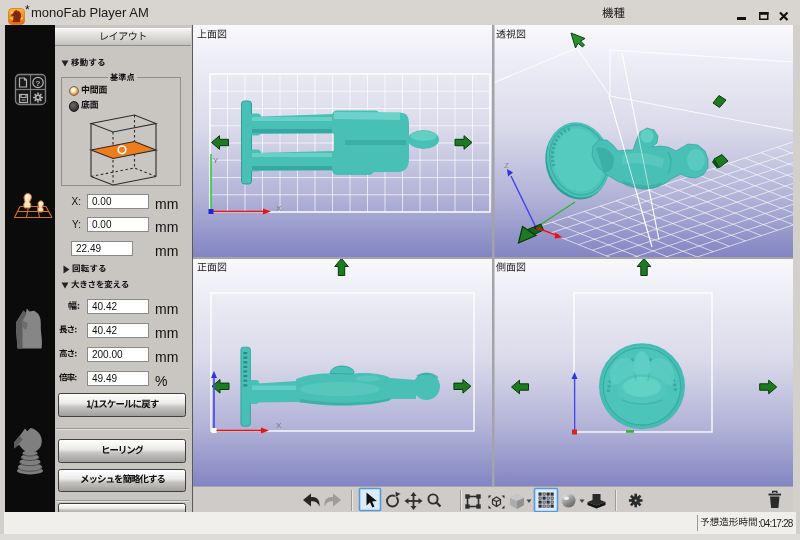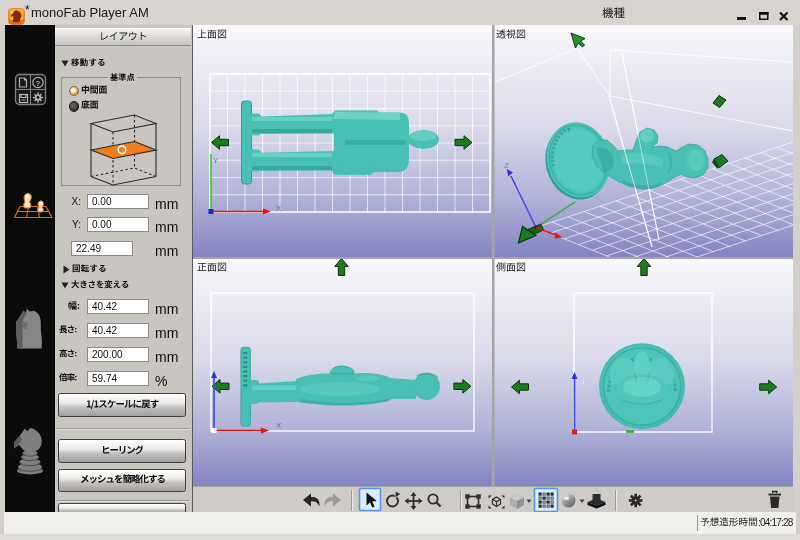--- a/index.html
+++ b/index.html
@@ -200,21 +200,21 @@
           <path d="M2.9 2.9H5.6V3.4H2.9ZM1.9 2.2V4.1H6.6V2.2ZM3.7 0.3V1.0H0.5V1.9H8.0V1.0H4.7V0.3ZM2.6 5.6V8.0H3.5V7.6H5.7C5.8 7.8 5.9 8.1 5.9 8.2C6.5 8.2 7.0 8.2 7.3 8.1C7.6 7.9 7.7 7.7 7.7 7.2V4.4H0.9V8.3H1.8V5.3H6.7V7.2C6.7 7.3 6.6 7.3 6.5 7.3C6.4 7.3 6.2 7.3 5.9 7.3V5.6ZM3.5 6.3H5.0V6.9H3.5Z M10.6 4.8 9.6 4.5C9.3 5.1 9.1 5.6 9.1 6.1C9.1 7.3 10.2 8.0 11.9 8.0C13.0 8.0 13.7 7.9 14.2 7.8L14.3 6.7C13.7 6.8 12.9 6.9 12.0 6.9C10.8 6.9 10.2 6.6 10.2 5.9C10.2 5.5 10.3 5.2 10.6 4.8ZM8.9 1.9 8.9 3.0C10.4 3.1 11.6 3.1 12.6 3.0C12.8 3.6 13.1 4.1 13.4 4.5C13.1 4.5 12.5 4.5 12.1 4.4L12.0 5.3C12.7 5.4 13.8 5.5 14.3 5.6L14.8 4.8C14.7 4.7 14.5 4.5 14.4 4.3C14.2 3.9 13.9 3.4 13.6 2.9C14.1 2.8 14.7 2.7 15.1 2.6L15.0 1.5C14.4 1.7 13.9 1.8 13.2 1.9C13.1 1.5 13.0 1.0 12.9 0.5L11.7 0.7C11.8 1.0 11.9 1.3 12.0 1.5L12.2 2.0C11.3 2.0 10.2 2.0 8.9 1.9Z M16.8 4.4C17.2 4.4 17.6 4.0 17.6 3.6C17.6 3.1 17.2 2.8 16.8 2.8C16.3 2.8 16.0 3.1 16.0 3.6C16.0 4.0 16.3 4.4 16.8 4.4ZM16.8 7.6C17.2 7.6 17.6 7.3 17.6 6.8C17.6 6.3 17.2 6.0 16.8 6.0C16.3 6.0 16.0 6.3 16.0 6.8C16.0 7.3 16.3 7.6 16.8 7.6Z" fill="#111"></path>
         </svg>
       </div>
       <div class="inp" style="left:32px;top:322px">200.00</div>
       <div class="unit" style="left:100px;top:324px">mm</div>
     <div style="position:absolute;left:4px;top:348px">
         <svg width="18" height="11" viewBox="0 0 18 11" style="display:block">
           <path d="M3.5 2.2C3.7 2.5 3.8 3.0 3.9 3.3H2.6V4.3H8.3V3.3H6.9C7.1 3.0 7.2 2.6 7.4 2.2L6.8 2.1H8.1V1.1H6.0V0.3H4.9V1.1H2.9V2.1H4.1ZM4.5 2.1H6.4C6.3 2.4 6.1 2.9 6.0 3.2L6.4 3.3H4.4L4.8 3.2C4.8 2.9 4.6 2.4 4.5 2.1ZM3.3 4.9V8.3H4.3V7.9H6.7V8.2H7.8V4.9ZM4.3 7.0V5.8H6.7V7.0ZM2.0 0.3C1.6 1.5 0.9 2.7 0.1 3.5C0.2 3.8 0.5 4.3 0.6 4.6C0.8 4.4 1.0 4.1 1.2 3.9V8.2H2.2V2.4C2.5 1.8 2.8 1.2 3.0 0.6Z M14.7 2.1C14.4 2.5 13.9 2.9 13.5 3.2L14.3 3.6C14.7 3.4 15.2 3.0 15.6 2.6ZM8.3 2.8C8.7 3.0 9.3 3.4 9.6 3.7L10.2 3.2C10.5 3.4 11.0 3.7 11.3 4.0L10.8 4.5L10.3 4.5L10.2 3.9C9.4 4.2 8.6 4.5 8.0 4.6L8.5 5.5C9.0 5.3 9.5 5.0 10.1 4.7L10.2 5.3C11.0 5.3 12.0 5.2 13.1 5.1C13.1 5.2 13.2 5.4 13.3 5.5L14.0 5.2C14.0 5.0 13.9 4.8 13.7 4.6C14.2 4.9 14.8 5.2 15.1 5.5L15.8 4.9C15.4 4.6 14.6 4.1 14.0 3.8L13.5 4.2C13.4 4.0 13.2 3.8 13.1 3.6L12.4 3.9C12.5 4.1 12.6 4.2 12.7 4.4L11.8 4.4C12.3 3.9 12.9 3.3 13.4 2.8L12.6 2.4C12.4 2.7 12.1 3.0 11.8 3.4L11.4 3.1C11.6 2.8 11.9 2.4 12.2 2.1L12.0 2.0H15.5V1.1H12.5V0.3H11.4V1.1H8.4V2.0H11.2C11.1 2.2 10.9 2.5 10.8 2.7L10.6 2.6L10.2 3.0C9.9 2.8 9.4 2.4 9.0 2.2ZM8.1 5.8V6.7H11.4V8.3H12.5V6.7H15.8V5.8H12.5V5.3H11.4V5.8Z M16.8 4.4C17.2 4.4 17.6 4.0 17.6 3.6C17.6 3.1 17.2 2.8 16.8 2.8C16.3 2.8 16.0 3.1 16.0 3.6C16.0 4.0 16.3 4.4 16.8 4.4ZM16.8 7.6C17.2 7.6 17.6 7.3 17.6 6.8C17.6 6.3 17.2 6.0 16.8 6.0C16.3 6.0 16.0 6.3 16.0 6.8C16.0 7.3 16.3 7.6 16.8 7.6Z" fill="#111"></path>
         </svg>
       </div>
-      <div class="inp" style="left:32px;top:346px">59.74</div>
+      <div class="inp" style="left:32px;top:346px">49.49</div>
       <div class="unit" style="left:100px;top:348px">%</div>
     <div class="btn" style="top:368px">
         <svg width="73" height="12" viewBox="0 0 73 12" style="display:block">
           <path d="M0.8 8.4H5.0V7.3H3.7V1.4H2.7C2.2 1.6 1.7 1.8 1.0 1.9V2.8H2.3V7.3H0.8Z M4.8 10.1H5.8L8.1 0.7H7.2Z M8.3 8.4H12.5V7.3H11.2V1.4H10.1C9.7 1.6 9.2 1.8 8.5 1.9V2.8H9.8V7.3H8.3Z M20.1 2.0 19.3 1.4C19.1 1.4 18.8 1.5 18.4 1.5C17.9 1.5 15.5 1.5 15.0 1.5C14.7 1.5 14.1 1.5 13.9 1.4V2.8C14.1 2.8 14.6 2.7 15.0 2.7C15.4 2.7 17.8 2.7 18.2 2.7C18.0 3.4 17.4 4.3 16.8 5.0C15.9 6.0 14.4 7.2 12.9 7.8L13.9 8.8C15.2 8.2 16.5 7.2 17.5 6.1C18.4 7.0 19.2 8.0 19.9 8.8L20.9 7.9C20.4 7.2 19.2 6.0 18.3 5.2C18.9 4.3 19.5 3.3 19.8 2.5C19.9 2.4 20.0 2.1 20.1 2.0Z M25.1 1.0 23.6 0.7C23.6 1.0 23.5 1.3 23.4 1.6C23.3 2.0 23.1 2.5 22.8 2.9C22.5 3.5 21.9 4.4 21.2 4.9L22.4 5.6C22.9 5.1 23.5 4.3 23.9 3.6H25.9C25.8 5.6 25.0 6.8 24.0 7.5C23.8 7.7 23.4 7.9 23.1 8.1L24.4 8.9C26.1 7.8 27.1 6.1 27.2 3.6H28.6C28.8 3.6 29.2 3.6 29.6 3.7V2.4C29.2 2.4 28.8 2.4 28.6 2.4H24.5L24.7 1.7C24.8 1.5 24.9 1.2 25.1 1.0Z M30.3 4.0V5.5C30.6 5.5 31.2 5.4 31.8 5.4C32.9 5.4 36.0 5.4 36.9 5.4C37.3 5.4 37.8 5.5 38.0 5.5V4.0C37.8 4.0 37.3 4.1 36.9 4.1C36.0 4.1 32.9 4.1 31.8 4.1C31.3 4.1 30.6 4.0 30.3 4.0Z M42.8 8.2 43.6 8.8C43.6 8.8 43.8 8.7 44.0 8.6C45.0 8.0 46.4 7.0 47.2 6.0L46.5 4.9C45.8 5.8 44.9 6.6 44.1 6.9C44.1 6.3 44.1 2.7 44.1 2.0C44.1 1.5 44.2 1.2 44.2 1.1H42.8C42.8 1.2 42.8 1.5 42.8 1.9C42.8 2.7 42.8 7.0 42.8 7.5C42.8 7.7 42.8 8.0 42.8 8.2ZM38.4 8.0 39.5 8.8C40.3 8.1 40.9 7.2 41.2 6.1C41.5 5.1 41.5 3.1 41.5 2.0C41.5 1.6 41.6 1.2 41.6 1.1H40.2C40.2 1.4 40.3 1.6 40.3 2.0C40.3 3.2 40.2 5.0 40.0 5.8C39.7 6.6 39.2 7.5 38.4 8.0Z M50.8 1.8V3.0C52.0 3.1 53.8 3.1 54.9 3.0V1.8C53.9 1.9 52.0 1.9 50.8 1.8ZM51.6 5.8 50.5 5.7C50.4 6.2 50.3 6.6 50.3 6.9C50.3 7.9 51.1 8.5 52.8 8.5C53.8 8.5 54.6 8.4 55.2 8.3L55.2 7.0C54.4 7.2 53.7 7.3 52.8 7.3C51.8 7.3 51.5 7.0 51.5 6.6C51.5 6.4 51.5 6.1 51.6 5.8ZM49.4 1.1 48.0 1.0C48.0 1.3 48.0 1.7 48.0 1.9C47.9 2.7 47.6 4.3 47.6 5.7C47.6 7.0 47.7 8.2 47.9 8.8L49.0 8.7C49.0 8.6 49.0 8.4 49.0 8.3C49.0 8.2 49.0 8.0 49.1 7.9C49.2 7.4 49.5 6.4 49.7 5.6L49.2 5.1C49.0 5.4 48.9 5.7 48.7 6.1C48.7 5.9 48.7 5.6 48.7 5.5C48.7 4.5 49.0 2.6 49.1 2.0C49.2 1.8 49.3 1.3 49.4 1.1Z M55.9 0.8V1.8H64.0V0.8ZM56.5 2.3V4.1C56.5 5.4 56.4 7.3 55.4 8.5C55.7 8.6 56.2 9.0 56.4 9.1C56.9 8.4 57.3 7.5 57.4 6.6H59.6C59.3 7.4 58.6 8.0 57.0 8.3C57.2 8.5 57.5 9.0 57.6 9.3C59.2 8.9 60.1 8.2 60.5 7.4C61.2 8.4 62.2 9.0 63.8 9.2C63.9 8.9 64.2 8.5 64.4 8.2C62.8 8.0 61.8 7.5 61.3 6.6H64.0V5.6H61.0C61.0 5.3 61.1 5.0 61.1 4.8H63.6V2.3ZM59.8 5.6H57.6C57.6 5.3 57.6 5.0 57.7 4.8H59.9C59.9 5.1 59.9 5.3 59.8 5.6ZM57.7 3.2H62.5V3.9H57.7Z M69.0 4.9C69.1 5.7 68.7 6.0 68.3 6.0C68.0 6.0 67.6 5.7 67.6 5.3C67.6 4.8 68.0 4.5 68.3 4.5C68.6 4.5 68.8 4.6 69.0 4.9ZM64.6 1.9 64.7 3.1C65.8 3.0 67.3 2.9 68.7 2.9L68.7 3.6C68.6 3.5 68.5 3.5 68.4 3.5C67.3 3.5 66.5 4.2 66.5 5.3C66.5 6.5 67.4 7.1 68.1 7.1C68.3 7.1 68.4 7.0 68.5 7.0C68.0 7.6 67.2 7.9 66.2 8.1L67.2 9.1C69.5 8.5 70.3 6.9 70.3 5.6C70.3 5.2 70.2 4.7 69.9 4.4L69.9 2.9C71.2 2.9 72.1 2.9 72.7 3.0L72.7 1.8C72.2 1.8 70.9 1.9 69.9 1.9L69.9 1.6C69.9 1.4 70.0 0.9 70.0 0.7H68.6C68.6 0.9 68.7 1.2 68.7 1.6L68.7 1.9C67.4 1.9 65.7 1.9 64.6 1.9Z" fill="#111"></path>
         </svg>
       </div>
     <div class="groove" style="top:403px"></div>
     <div class="btn" style="top:413.5px">
         <svg width="42" height="12" viewBox="0 0 42 12" style="display:block">
           <path d="M3.3 0.9H1.9C1.9 1.2 2.0 1.6 2.0 1.9C2.0 2.5 2.0 6.0 2.0 7.1C2.0 7.9 2.4 8.4 3.3 8.5C3.7 8.6 4.2 8.6 4.9 8.6C5.9 8.6 7.3 8.5 8.2 8.4V7.0C7.5 7.2 5.9 7.4 4.9 7.4C4.5 7.4 4.1 7.3 3.8 7.3C3.4 7.2 3.2 7.1 3.2 6.7V4.9C4.5 4.6 6.0 4.1 7.0 3.8C7.3 3.7 7.7 3.5 8.1 3.3L7.6 2.1C7.2 2.3 6.9 2.5 6.5 2.6C5.7 3.0 4.4 3.4 3.2 3.7V1.9C3.2 1.6 3.2 1.2 3.3 0.9Z M9.3 4.0V5.5C9.6 5.5 10.3 5.4 10.8 5.4C11.9 5.4 15.1 5.4 15.9 5.4C16.3 5.4 16.8 5.5 17.0 5.5V4.0C16.8 4.0 16.4 4.1 15.9 4.1C15.1 4.1 11.9 4.1 10.8 4.1C10.3 4.1 9.6 4.0 9.3 4.0Z M24.4 1.0H23.0C23.0 1.3 23.1 1.6 23.1 2.0C23.1 2.4 23.1 3.3 23.1 3.8C23.1 5.3 22.9 6.0 22.3 6.7C21.7 7.3 20.9 7.7 20.0 7.9L21.0 8.9C21.7 8.7 22.7 8.2 23.3 7.6C24.0 6.8 24.4 5.9 24.4 3.9C24.4 3.4 24.4 2.5 24.4 2.0C24.4 1.6 24.4 1.3 24.4 1.0ZM20.0 1.1H18.7C18.7 1.3 18.7 1.7 18.7 1.8C18.7 2.3 18.7 4.5 18.7 5.0C18.7 5.3 18.7 5.7 18.6 5.9H20.0C20.0 5.7 20.0 5.3 20.0 5.0C20.0 4.5 20.0 2.3 20.0 1.8C20.0 1.5 20.0 1.3 20.0 1.1Z M27.5 1.2 26.6 2.1C27.3 2.6 28.5 3.7 29.0 4.2L29.9 3.2C29.4 2.6 28.2 1.6 27.5 1.2ZM26.3 7.5 27.1 8.8C28.4 8.5 29.7 8.0 30.6 7.4C32.2 6.5 33.4 5.2 34.1 3.9L33.4 2.6C32.8 3.8 31.6 5.3 29.9 6.3C29.0 6.8 27.8 7.3 26.3 7.5Z M42.1 0.2 41.4 0.5C41.6 0.9 41.9 1.4 42.1 1.8L42.9 1.5C42.7 1.2 42.4 0.5 42.1 0.2ZM38.8 1.2 37.4 0.8C37.3 1.1 37.1 1.5 36.9 1.7C36.5 2.6 35.6 3.8 34.0 4.8L35.0 5.6C36.0 5.0 36.8 4.1 37.4 3.3H40.1C40.0 4.0 39.4 5.2 38.8 5.9C37.9 6.8 36.9 7.7 34.9 8.2L36.1 9.2C37.8 8.5 39.0 7.7 39.9 6.6C40.7 5.5 41.3 4.2 41.5 3.4C41.6 3.2 41.8 2.9 41.9 2.7L41.0 2.2L41.8 1.9C41.6 1.6 41.2 1.0 41.0 0.6L40.2 0.9C40.5 1.3 40.8 1.8 40.9 2.1L40.9 2.1C40.7 2.2 40.3 2.2 40.1 2.2H38.2L38.2 2.2C38.3 2.0 38.5 1.5 38.8 1.2Z" fill="#111"></path>
@@ -523,19 +523,19 @@
       <line x1="442.7" y1="11.4" x2="442.7" y2="6.7" stroke="#2a2a2a" stroke-width="2.6"></line>
       <line x1="444.2" y1="12.0" x2="447.5" y2="8.7" stroke="#2a2a2a" stroke-width="2.6"></line>
       <circle cx="442.70000000000005" cy="13.5" r="4.2" fill="#2a2a2a"></circle>
       <circle cx="442.70000000000005" cy="13.5" r="1.0" fill="#cecbc8"></circle>
       <path d="M 577 9.5 L 586.5 9.5 L 585.4 21 L 578.1 21 Z" fill="#2a2a2a"></path>
       <rect x="575.5" y="6.600000000000023" width="12.5" height="1.9" fill="#2a2a2a"></rect>
       <path d="M 579.7 6 L 579.7 4.5 L 583.8 4.5 L 583.8 6" fill="none" stroke="#2a2a2a" stroke-width="1.4"></path>
     </svg>
   <div id="status">
     <div class="sep"></div>
-    <div style="position:absolute;left:696px;top:5px;display:flex;">
+    <div style="position:absolute;left:696px;top:5px;display:flex;align-items:center">
         <svg width="58" height="12" viewBox="0 0 58 12" style="display:block">
           <path d="M2.7 2.6C3.6 3.0 4.7 3.5 5.5 3.9H0.5V4.6H4.5V8.3C4.5 8.4 4.4 8.4 4.3 8.4C4.1 8.5 3.4 8.5 2.8 8.4C2.9 8.6 3.0 8.9 3.0 9.1C3.9 9.1 4.4 9.1 4.8 9.0C5.1 8.9 5.2 8.7 5.2 8.3V4.6H8.0C7.6 5.2 7.2 5.7 6.8 6.1L7.4 6.5C8.0 5.9 8.6 5.0 9.1 4.1L8.6 3.9L8.4 3.9H6.5L6.6 3.7C6.3 3.5 6.0 3.4 5.6 3.2C6.4 2.6 7.4 1.9 8.1 1.2L7.6 0.8L7.4 0.9H1.4V1.5H6.7C6.2 2.0 5.5 2.5 4.9 2.8C4.3 2.6 3.6 2.3 3.1 2.1Z M12.3 6.5V8.0C12.3 8.8 12.6 9.0 13.6 9.0C13.9 9.0 15.4 9.0 15.6 9.0C16.5 9.0 16.7 8.7 16.8 7.5C16.6 7.4 16.3 7.3 16.2 7.2C16.1 8.2 16.1 8.3 15.6 8.3C15.2 8.3 13.9 8.3 13.7 8.3C13.1 8.3 13.0 8.3 13.0 8.0V6.5ZM13.6 6.2C14.0 6.6 14.6 7.2 14.9 7.6L15.4 7.1C15.1 6.8 14.5 6.2 14.1 5.8ZM17.0 6.5C17.3 7.1 17.8 7.9 18.1 8.4L18.7 8.1C18.5 7.6 18.0 6.8 17.6 6.2ZM11.0 6.4C10.8 7.0 10.4 7.8 10.0 8.3L10.7 8.7C11.1 8.1 11.4 7.3 11.6 6.6ZM15.2 2.9H17.6V3.8H15.2ZM15.2 4.4H17.6V5.3H15.2ZM15.2 1.4H17.6V2.3H15.2ZM14.5 0.8V5.9H18.3V0.8ZM11.9 0.4V1.8H10.1V2.4H11.8C11.3 3.4 10.6 4.4 9.9 4.9C10.1 5.0 10.3 5.2 10.4 5.4C10.9 4.9 11.5 4.2 11.9 3.4V6.0H12.6V3.6C13.0 4.0 13.5 4.4 13.8 4.7L14.2 4.1C13.9 3.9 13.0 3.2 12.6 2.9V2.4H14.1V1.8H12.6V0.4Z M19.8 1.0C20.4 1.4 21.1 2.1 21.4 2.5L22.0 2.1C21.6 1.6 20.9 1.0 20.3 0.6ZM23.7 5.4H26.9V6.9H23.7ZM23.0 4.8V7.5H27.6V4.8ZM24.9 0.3V1.5H23.8C23.9 1.2 24.0 0.9 24.1 0.6L23.5 0.5C23.2 1.4 22.7 2.2 22.1 2.8C22.2 2.9 22.5 3.1 22.7 3.2C22.9 2.9 23.2 2.6 23.4 2.2H24.9V3.4H22.1V4.0H28.3V3.4H25.6V2.2H27.9V1.5H25.6V0.3ZM21.7 4.1H19.7V4.8H21.0V7.2C20.5 7.7 20.0 8.1 19.5 8.4L19.9 9.1C20.4 8.7 20.9 8.2 21.4 7.8C22.0 8.6 22.9 8.9 24.1 9.0C25.2 9.0 27.2 9.0 28.2 9.0C28.3 8.7 28.4 8.4 28.5 8.2C27.3 8.3 25.2 8.3 24.1 8.3C23.0 8.2 22.2 7.9 21.7 7.2Z M36.9 0.5C36.3 1.3 35.2 2.1 34.3 2.5C34.5 2.7 34.7 2.9 34.8 3.1C35.8 2.5 36.9 1.7 37.6 0.8ZM37.2 3.1C36.6 4.0 35.4 4.8 34.4 5.3C34.6 5.5 34.8 5.7 34.9 5.8C36.0 5.3 37.1 4.3 37.9 3.4ZM37.4 5.7C36.7 6.9 35.3 8.0 33.9 8.6C34.1 8.7 34.3 9.0 34.4 9.2C35.9 8.5 37.3 7.3 38.1 6.0ZM32.7 1.6V4.1H31.1V1.6ZM29.2 4.1V4.8H30.4C30.4 6.2 30.2 7.6 29.2 8.7C29.3 8.8 29.6 9.1 29.7 9.2C30.8 8.0 31.1 6.4 31.1 4.8H32.7V9.2H33.4V4.8H34.4V4.1H33.4V1.6H34.3V0.9H29.4V1.6H30.5V4.1Z M42.7 6.4C43.2 6.9 43.7 7.6 43.9 8.1L44.5 7.7C44.3 7.2 43.7 6.5 43.2 6.1ZM44.5 0.3V1.5H42.4V2.1H44.5V3.3H42.0V4.0H45.7V5.1H42.1V5.7H45.7V8.3C45.7 8.4 45.7 8.5 45.5 8.5C45.4 8.5 44.8 8.5 44.2 8.5C44.3 8.7 44.4 9.0 44.5 9.2C45.3 9.2 45.7 9.1 46.0 9.0C46.3 8.9 46.4 8.7 46.4 8.3V5.7H47.6V5.1H46.4V4.0H47.7V3.3H45.2V2.1H47.3V1.5H45.2V0.3ZM41.2 4.4V6.6H39.8V4.4ZM41.2 3.8H39.8V1.6H41.2ZM39.1 1.0V8.1H39.8V7.3H41.9V1.0Z M53.9 6.8V7.7H51.6V6.8ZM53.9 6.2H51.6V5.3H53.9ZM51.0 4.8V8.8H51.6V8.3H54.6V4.8ZM51.7 2.6V3.5H49.6V2.6ZM51.7 2.1H49.6V1.3H51.7ZM56.1 2.6V3.5H53.9V2.6ZM56.1 2.1H53.9V1.3H56.1ZM56.4 0.7H53.2V4.1H56.1V8.2C56.1 8.4 56.0 8.4 55.8 8.4C55.7 8.4 55.1 8.4 54.5 8.4C54.6 8.6 54.7 9.0 54.7 9.2C55.5 9.2 56.1 9.2 56.4 9.0C56.7 8.9 56.8 8.7 56.8 8.2V0.7ZM48.9 0.7V9.2H49.6V4.0H52.3V0.7Z" fill="#222"></path>
         </svg>
         <span style="font-size:10px;color:#222;letter-spacing:-0.8px">:04:17:28</span>
       </div>
   </div>
 </div>
 </body></html>

